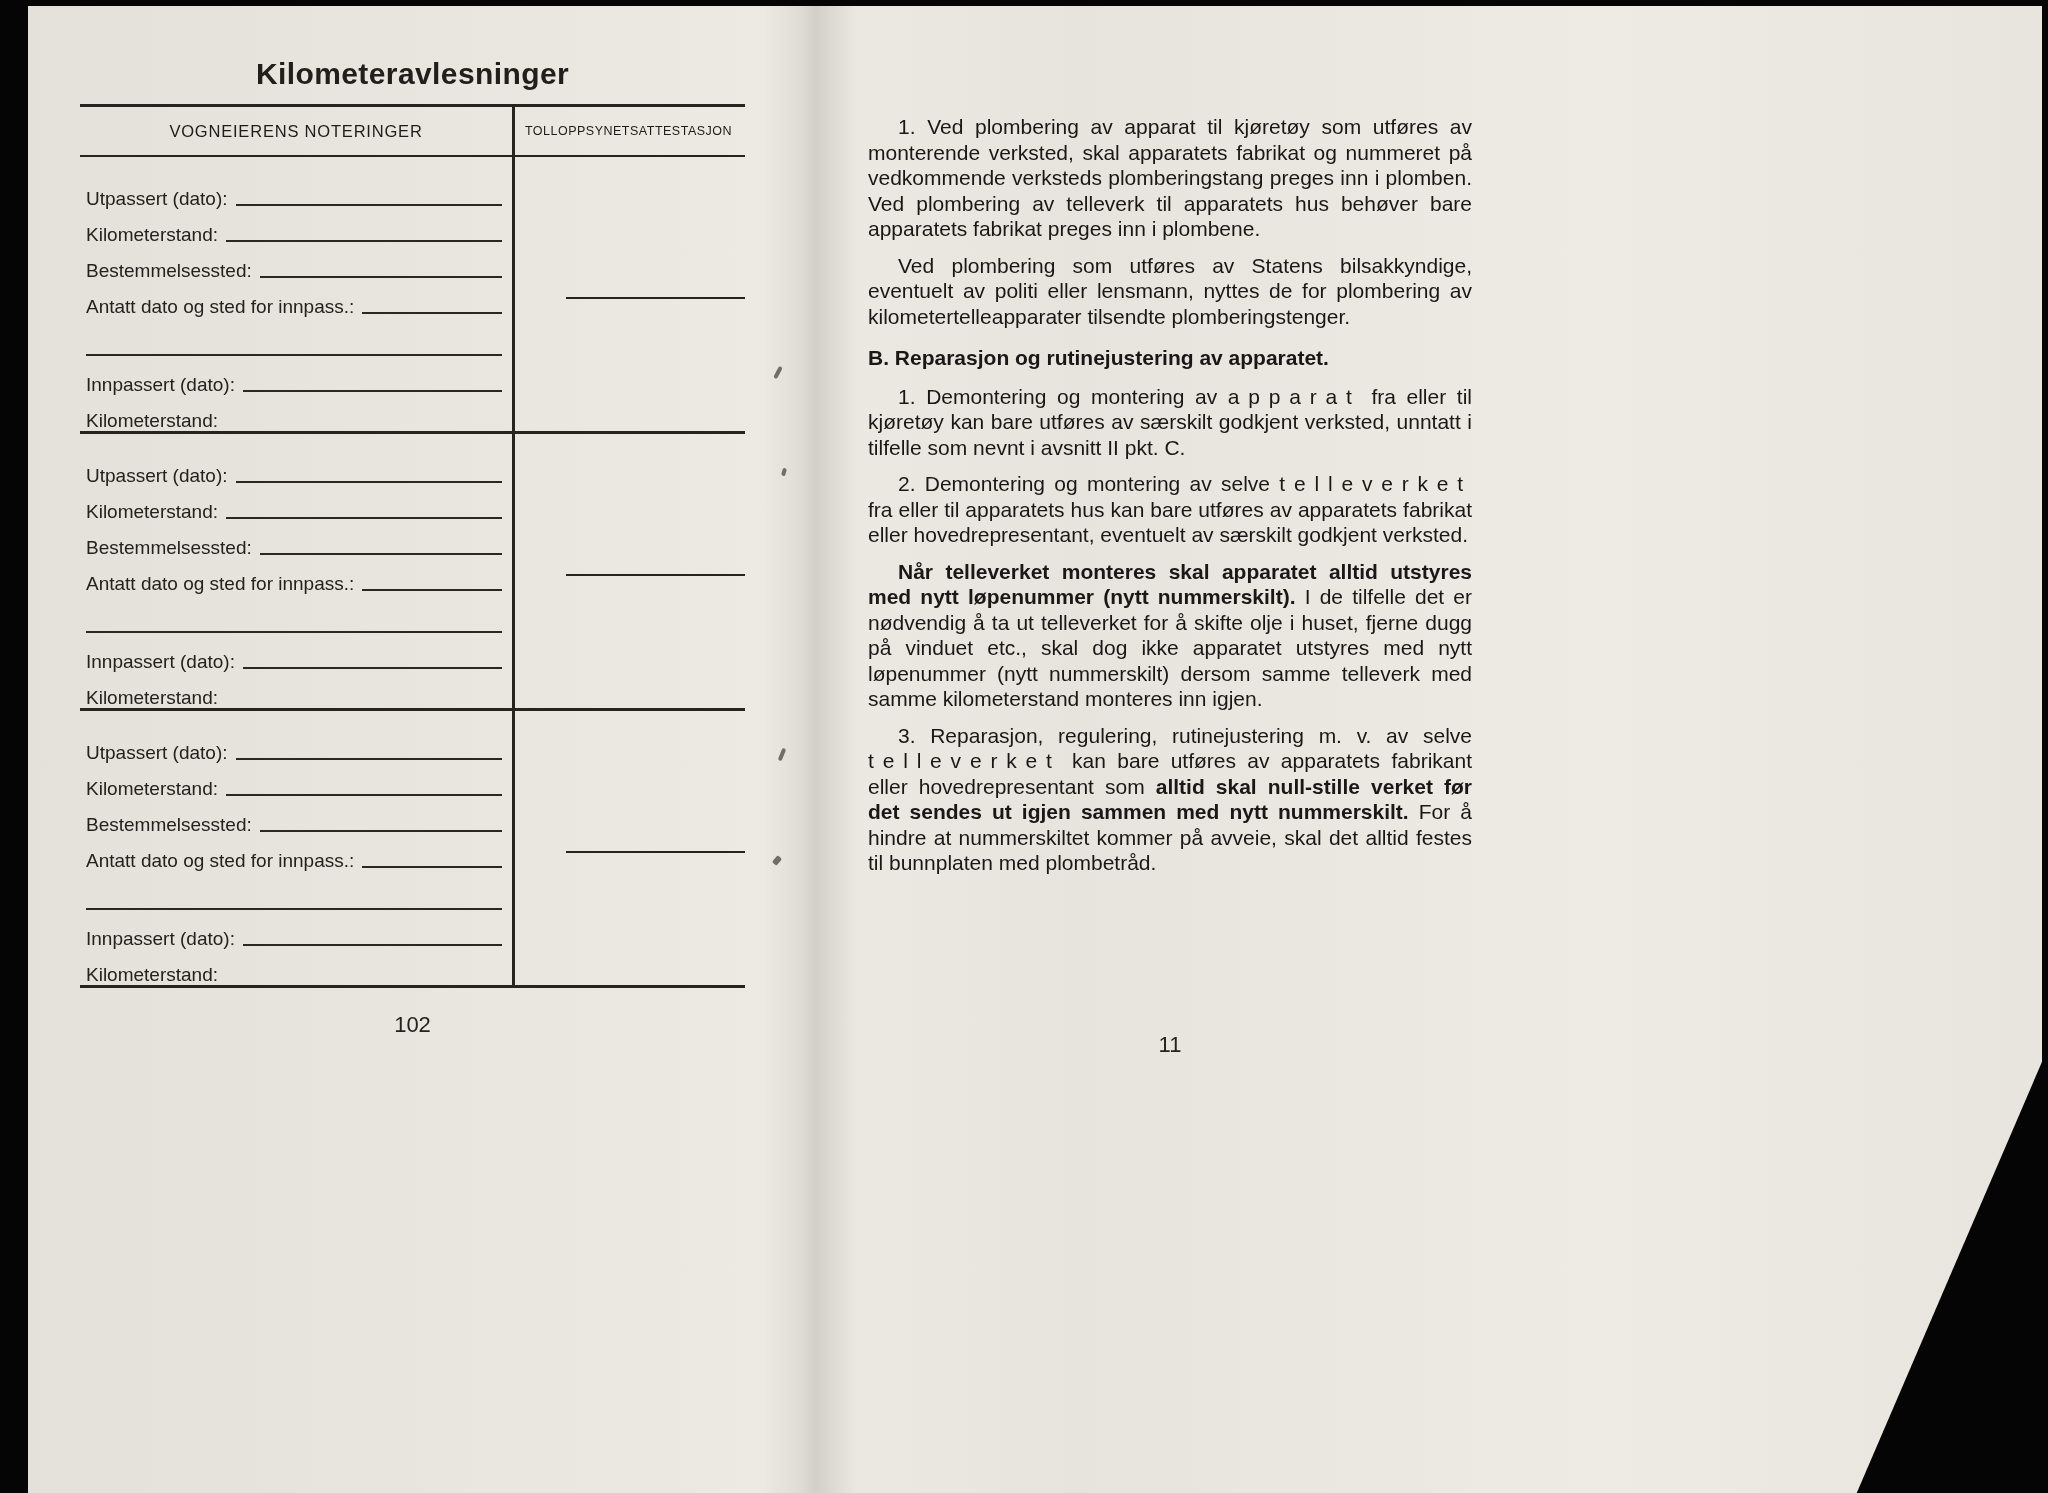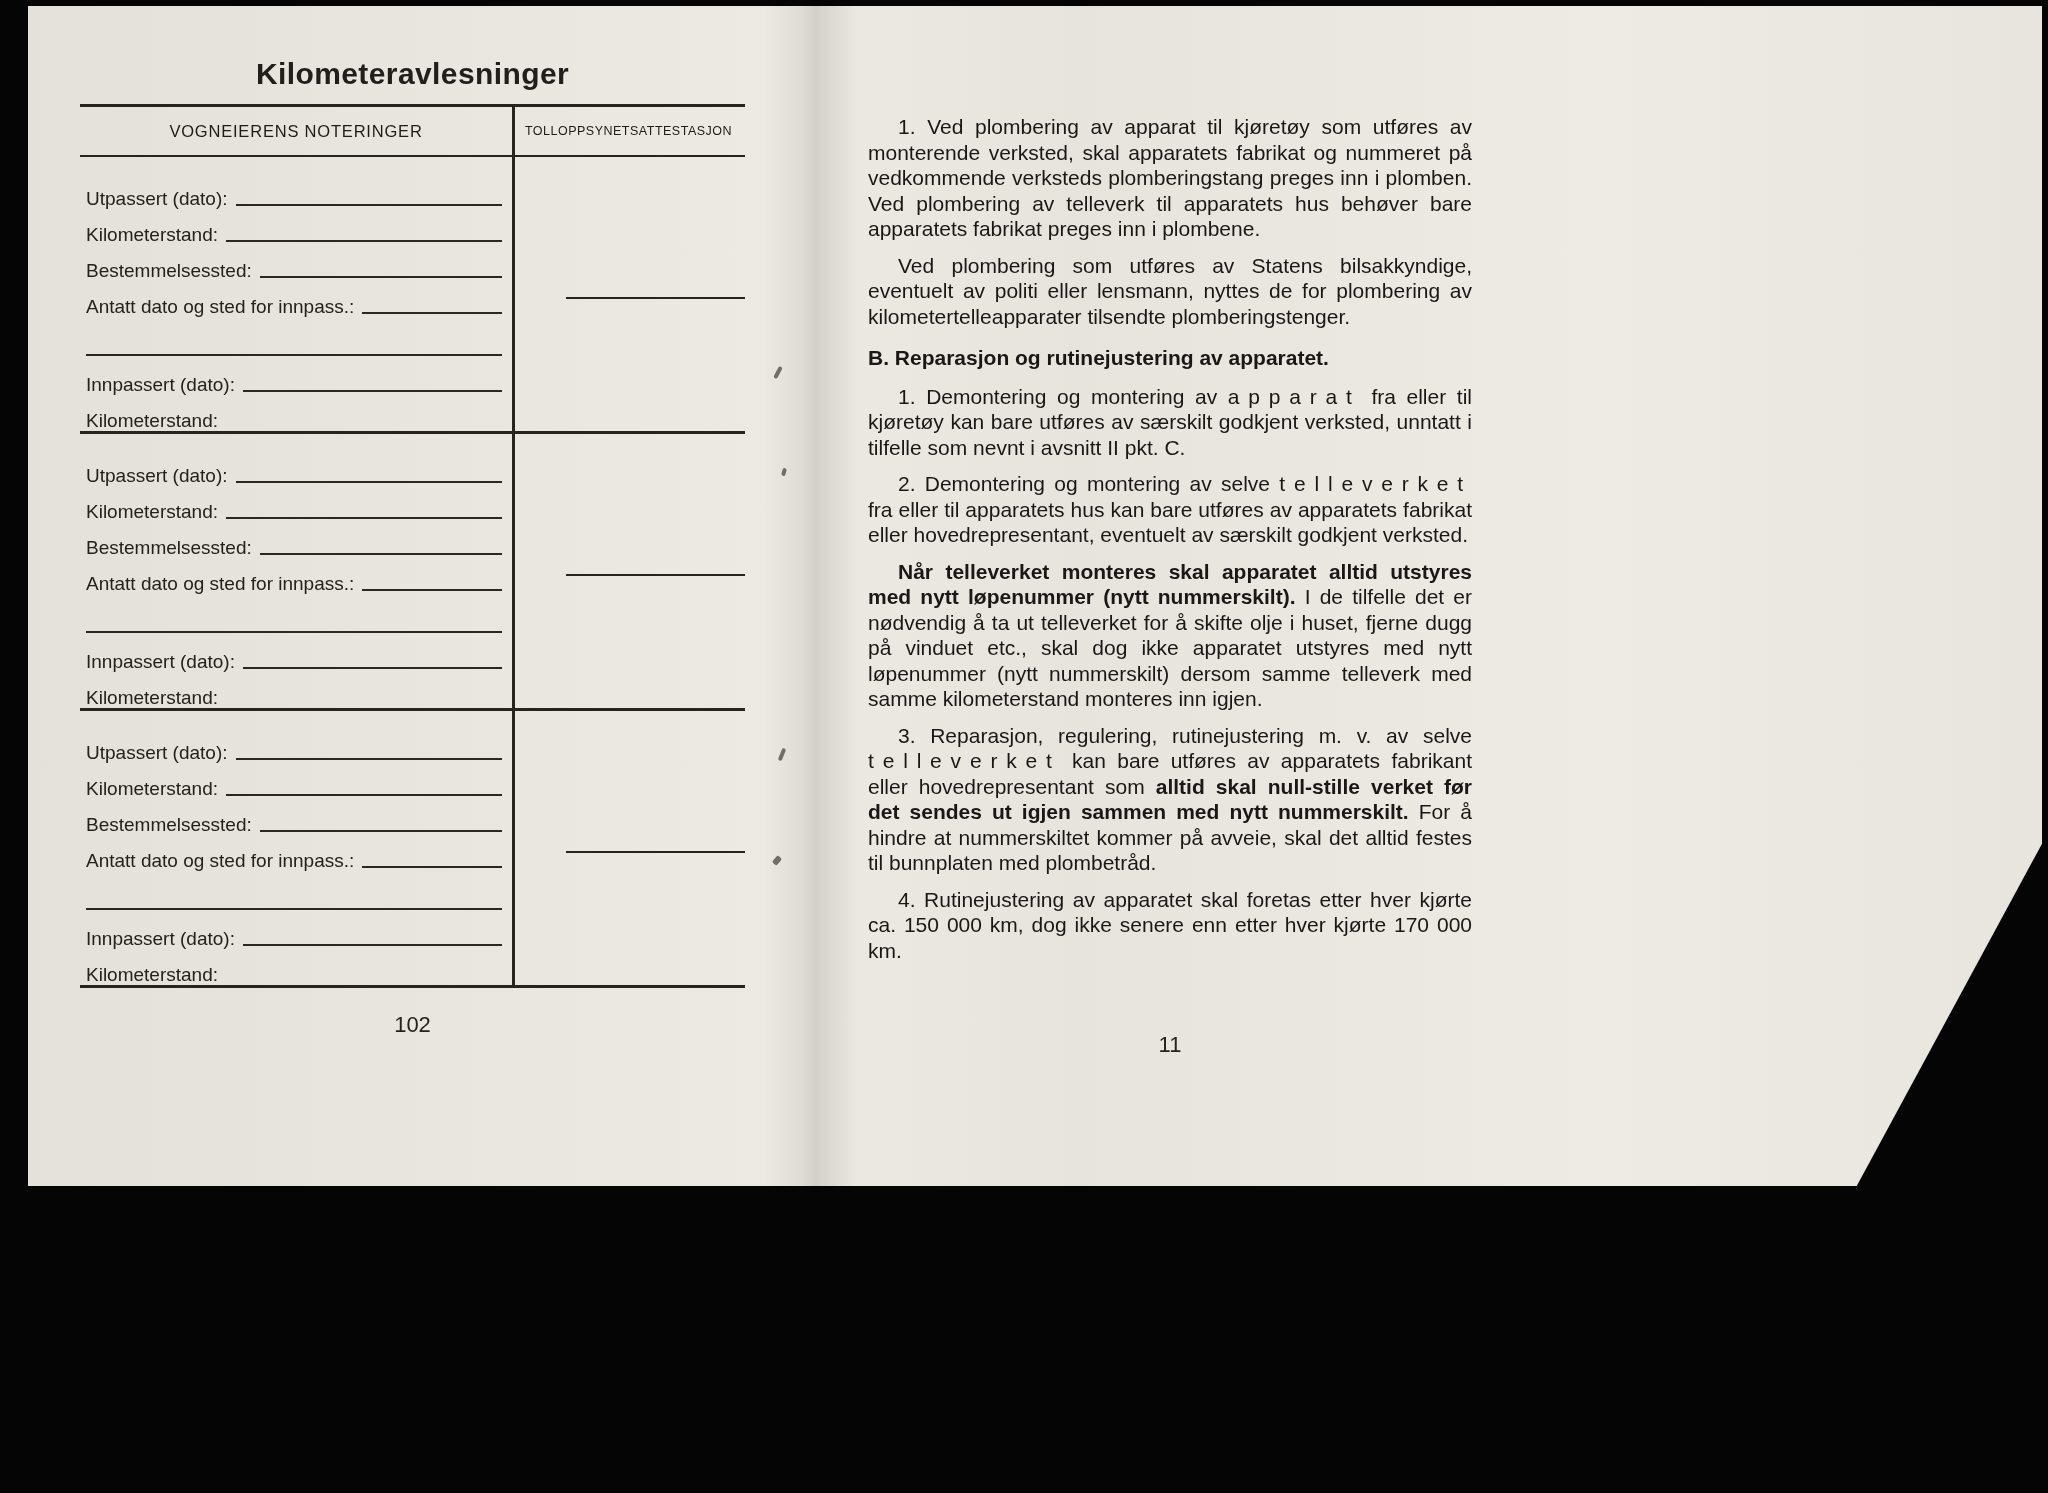--- a/index.html
+++ b/index.html
@@ -15,21 +15,21 @@
     position: relative;
     width: 2048px;
     height: 1493px;
     background: #050505;
   }
   .paper {
     position: absolute;
     left: 28px;
     top: 6px;
     width: 2014px;
-    height: 1180px;
+    height: 1487px;
     background: linear-gradient(90deg, #e4e1da 0%, #eceae3 38%, #e7e4dd 52%, #edebe4 78%, #e8e5de 100%);
     clip-path: polygon(0 0, 100% 0, 100% 71%, 90.8% 100%, 0 100%);
     color: #1d1c19;
   }
   .fold-shadow {
     position: absolute;
     left: 735px;
     top: 0;
     width: 95px;
     height: 100%;
@@ -310,21 +310,20 @@
 
     <div class="page-right">
       <div id="paragraphs">
           <p class="indent"><span>1. Ved plombering av apparat til kjøretøy som utføres av monterende verksted, skal apparatets fabrikat og nummeret på vedkommende verksteds plomberingstang preges inn i plomben. Ved plombering av telleverk til apparatets hus behøver bare apparatets fabrikat preges inn i plombene.</span></p>
           <p class="indent"><span>Ved plombering som utføres av Statens bilsakkyndige, eventuelt av politi eller lensmann, nyttes de for plombering av kilometertelleapparater tilsendte plomberingstenger.</span></p>
           <p class="heading "><span class="b">B. Reparasjon og rutinejustering av apparatet.</span></p>
           <p class="indent"><span>1. Demontering og montering av </span><span class="sp">apparat</span><span> fra eller til kjøretøy kan bare utføres av særskilt godkjent verksted, unntatt i tilfelle som nevnt i avsnitt II pkt. C.</span></p>
           <p class="indent"><span>2. Demontering og montering av selve </span><span class="sp">telleverket</span><span> fra eller til apparatets hus kan bare utføres av apparatets fabrikat eller hovedrepresentant, eventuelt av særskilt godkjent verksted.</span></p>
           <p class="indent"><span class="b">Når telleverket monteres skal apparatet alltid utstyres med nytt løpenummer (nytt nummerskilt).</span><span> I de tilfelle det er nødvendig å ta ut telleverket for å skifte olje i huset, fjerne dugg på vinduet etc., skal dog ikke apparatet utstyres med nytt løpenummer (nytt nummerskilt) dersom samme telleverk med samme kilometerstand monteres inn igjen.</span></p>
           <p class="indent"><span>3. Reparasjon, regulering, rutinejustering m. v. av selve </span><span class="sp">telleverket</span><span> kan bare utføres av apparatets fabrikant eller hovedrepresentant som </span><span class="b">alltid skal null-stille verket før det sendes ut igjen sammen med nytt nummerskilt.</span><span> For å hindre at nummerskiltet kommer på avveie, skal det alltid festes til bunnplaten med plombetråd.</span></p>
-          <p class="indent"><span>4. Rutinejustering av apparatet skal foretas etter hver kjørte ca. 150 000 km, dog ikke senere enn etter hver kjørte 170 000 km.</span></p>
         </div>
     </div>
     <div class="pagenum-right">11</div>
 
     <div class="artifact a1"></div>
     <div class="artifact a2"></div>
     <div class="artifact a3"></div>
     <div class="artifact a4"></div>
 
   </div>

